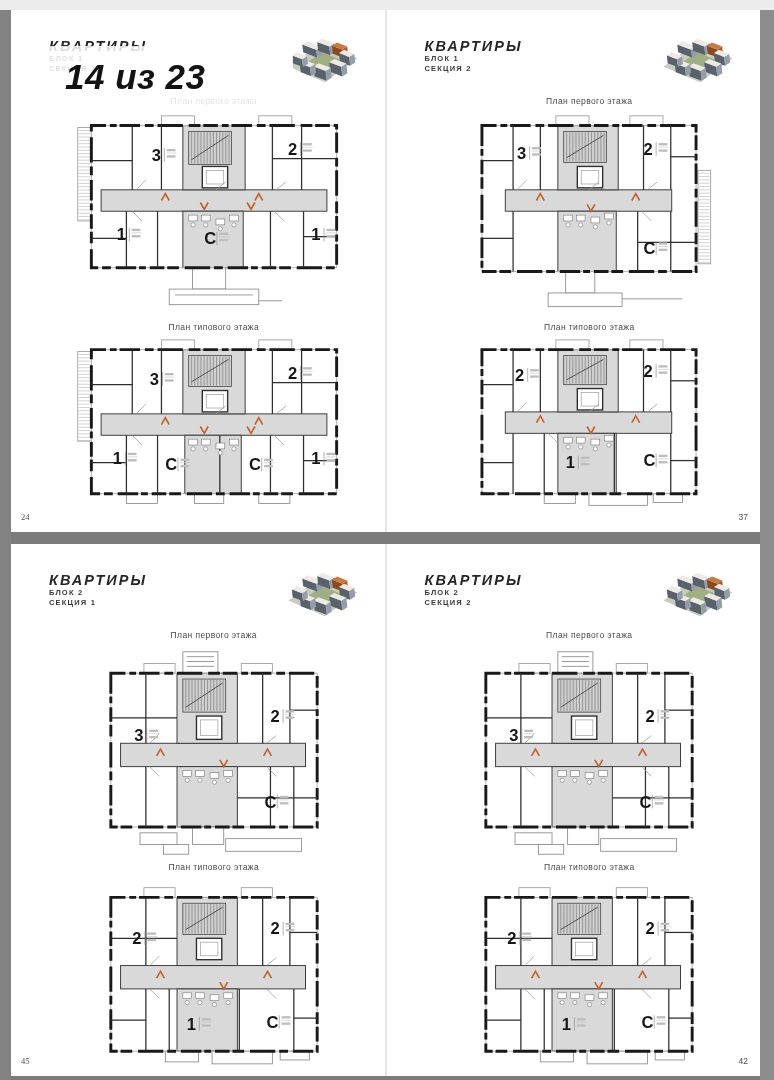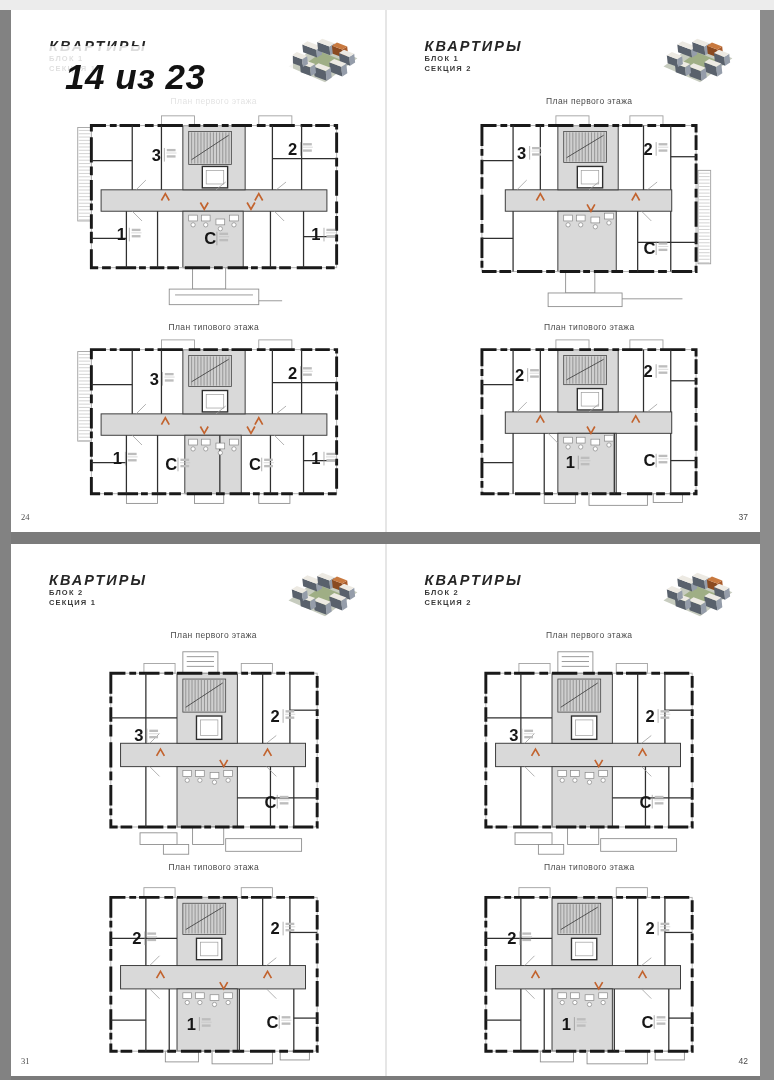--- a/index.html
+++ b/index.html
@@ -855,21 +855,21 @@
               <rect x="137.5" y="152.5" width="9" height="2.4" fill="#bdbdbd"></rect>
               <line x1="137" y1="150.2" x2="147.5" y2="150.2" stroke="#bdbdbd" stroke-width=".6"></line>
               <text x="204" y="156" font-family="Liberation Sans, sans-serif" font-size="17" font-weight="700" fill="#161616">С</text>
               <line x1="217" y1="143" x2="217" y2="157" stroke="#8f8f8f" stroke-width=".7"></line>
               <rect x="219.5" y="144" width="9" height="2.4" fill="#bdbdbd"></rect>
               <rect x="219.5" y="150.5" width="9" height="2.4" fill="#bdbdbd"></rect>
               <line x1="219" y1="148.2" x2="229.5" y2="148.2" stroke="#bdbdbd" stroke-width=".6"></line>
             </svg>
           </div>
       </div>
-      <div class="pagenum pl">31</div>
+      <div class="pagenum pl">45</div>
     </section>
 
     <section class="page">
       <div class="page-head">
         <h1 class="page-title">КВАРТИРЫ</h1>
         <div class="page-sub">
           <div>БЛОК 2</div>
           <div>СЕКЦИЯ 2</div>
         </div>
       </div>

